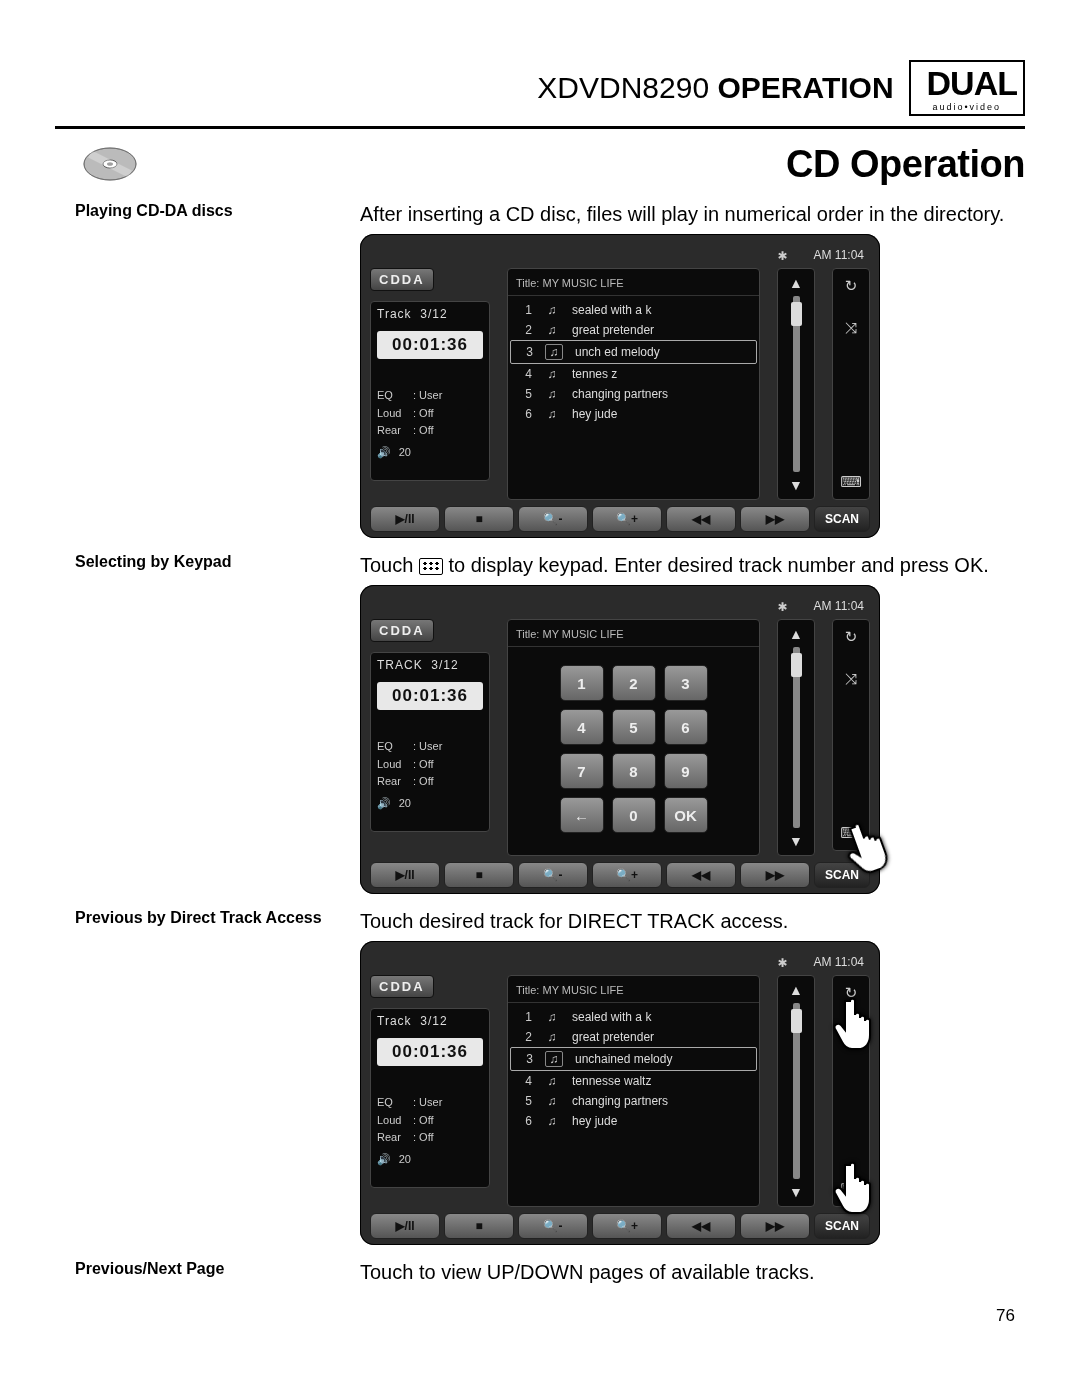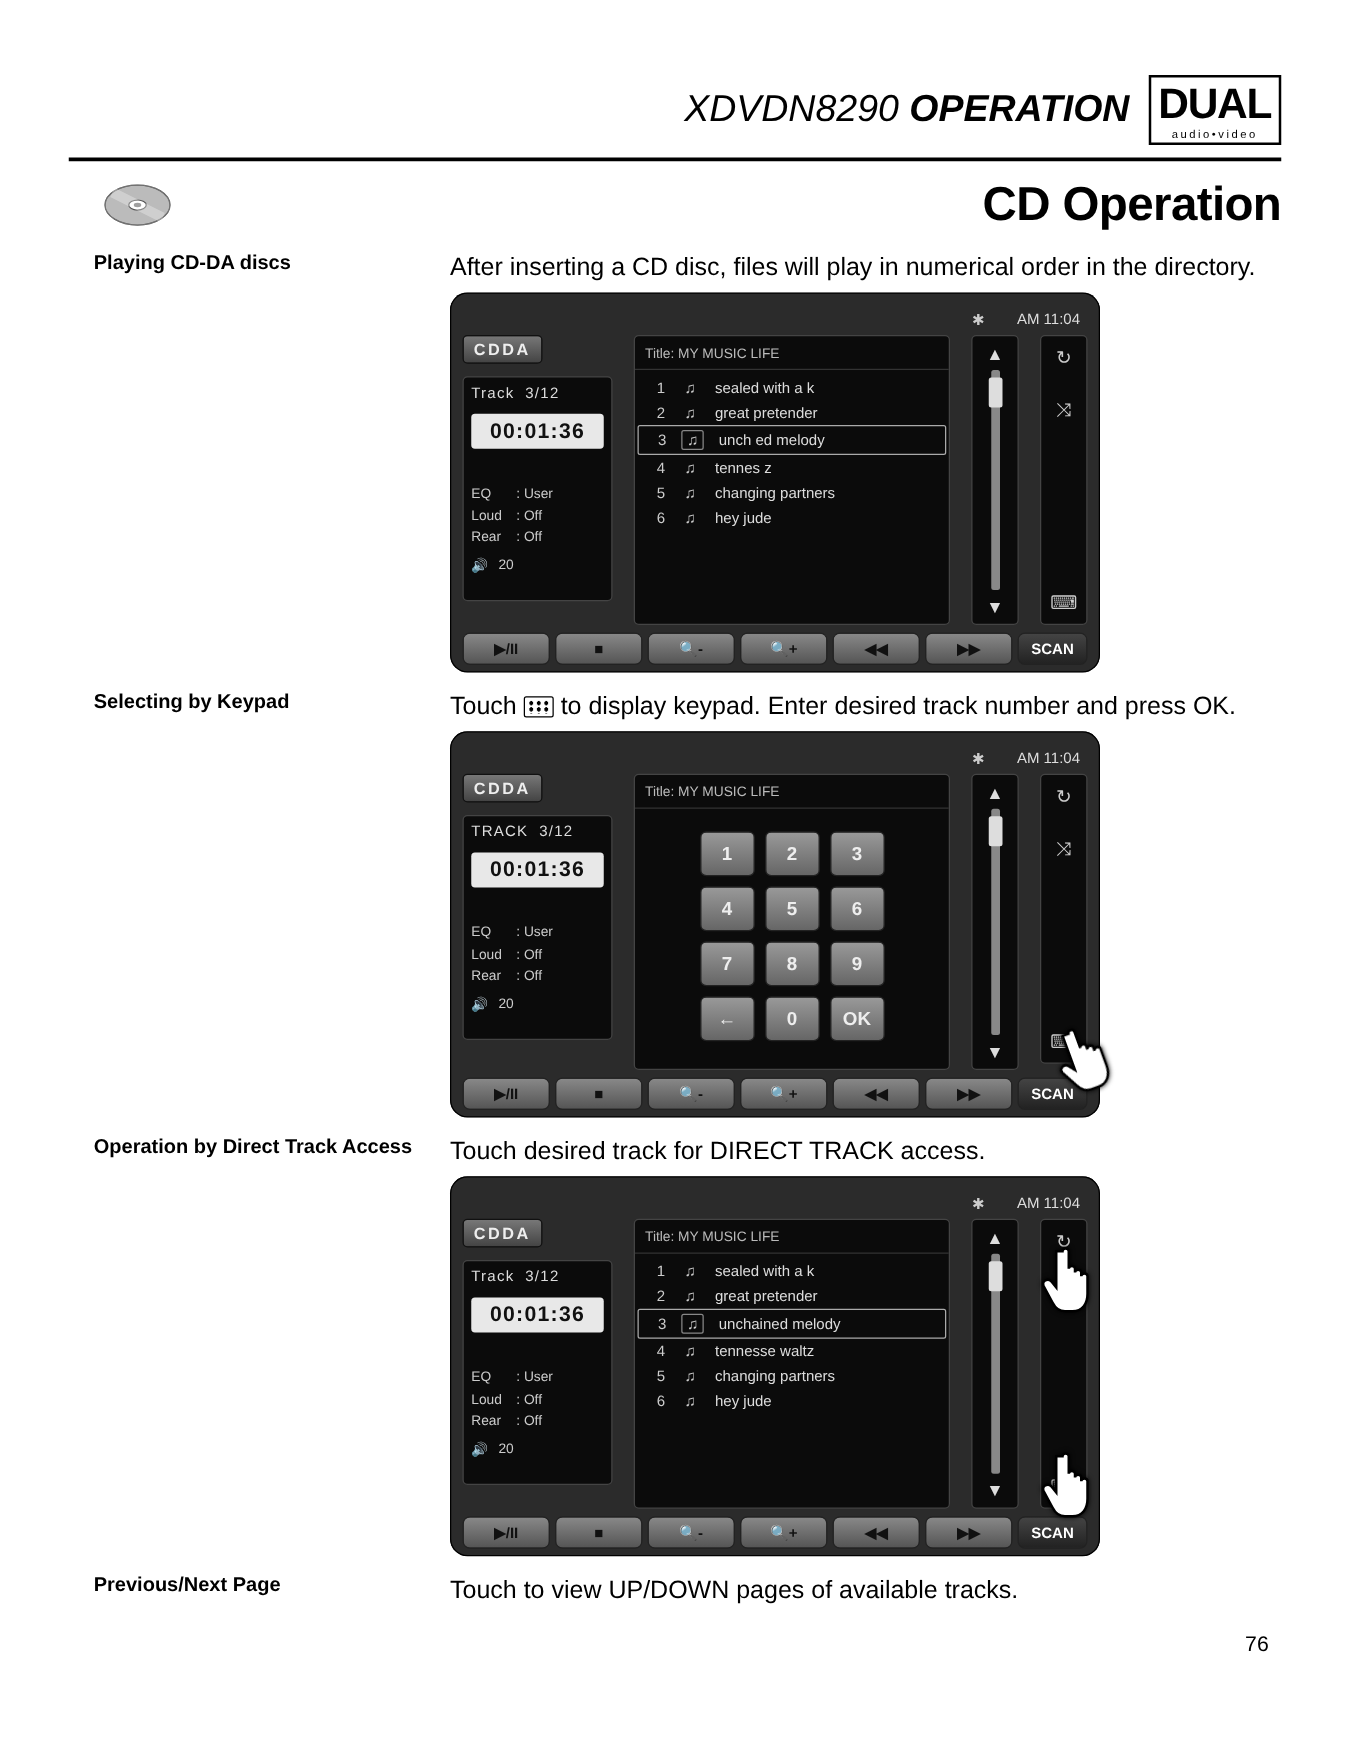--- a/index.html
+++ b/index.html
@@ -1,20 +1,20 @@
 <!DOCTYPE html>
 <html><head>
 <meta charset="utf-8">
 <style>
   body{margin:0;background:#fff;font-family:Arial,Helvetica,sans-serif;color:#000;width:1080px}
   .page{padding:60px 55px 40px 55px;box-sizing:border-box}
   .hdr{display:flex;align-items:center;justify-content:flex-end;gap:15px;margin-bottom:10px}
-  .hdr-title{font-size:30px;font-weight:400;font-style:italic}
+  .hdr-title{font-size:30px;font-weight:400;}
   .hdr-title b{font-weight:900}
-  .logo{border:2px solid #000;padding:4px 6px 14px 6px;text-align:center;position:relative}
+  .logo{border:2px solid #000;padding:4px 6px 14px 16px;text-align:center;position:relative}
   .logo-top{font-size:34px;font-weight:900;letter-spacing:-1px;line-height:1}
   .logo-bottom{font-size:9px;position:absolute;bottom:2px;left:0;right:0;letter-spacing:2px}
   .rule{border:0;border-top:3px solid #000;margin:0 0 10px 0}
   .section-head{display:flex;align-items:center;justify-content:space-between;margin:4px 0 12px 0}
   .disc-icon{width:70px;height:50px;display:flex;align-items:center;justify-content:center;margin-left:20px}
   .disc-icon svg{width:60px;height:45px}
   .section-title{font-size:38px;font-weight:900;letter-spacing:-0.5px}
   .row{display:flex;align-items:flex-start;margin-bottom:6px}
   .row-label{width:305px;font-size:16px;font-weight:bold;flex:0 0 auto;padding-top:1px;padding-left:20px;box-sizing:border-box}
   .row-body{flex:1;font-size:20px;line-height:1.35}
@@ -255,21 +255,21 @@
           <div class="cbtn">🔍-</div>
           <div class="cbtn">🔍+</div>
           <div class="cbtn">◀◀</div>
           <div class="cbtn">▶▶</div>
           <div class="cbtn dark">SCAN</div>
         </div>
       </div>
     </div>
 
   <div class="row">
-    <div class="row-label">Operation by Direct Track Access</div>
+    <div class="row-label">Previous by Direct Track Access</div>
     <div class="row-body">Touch desired track for DIRECT TRACK access.</div>
   </div>
   <div class="shot" id="shot3">
       <div class="device">
         <div class="hand" style="right:0px;top:52px"><svg viewBox="0 0 50 60">
             <path d="M20 8c0-3 5-3 5 0v14c0-3 5-3 5 0v3c0-3 5-3 5 0v3c0-3 5-3 5 0v14c0 8-4 14-12 14h-6c-5 0-8-3-10-7l-7-13c-2-4 3-7 6-4l4 5V8z" fill="#fff" stroke="#000" stroke-width="2"></path>
           </svg></div>
         <div class="hand" style="right:0px;bottom:28px"><svg viewBox="0 0 50 60">
             <path d="M20 8c0-3 5-3 5 0v14c0-3 5-3 5 0v3c0-3 5-3 5 0v3c0-3 5-3 5 0v14c0 8-4 14-12 14h-6c-5 0-8-3-10-7l-7-13c-2-4 3-7 6-4l4 5V8z" fill="#fff" stroke="#000" stroke-width="2"></path>
           </svg></div>

